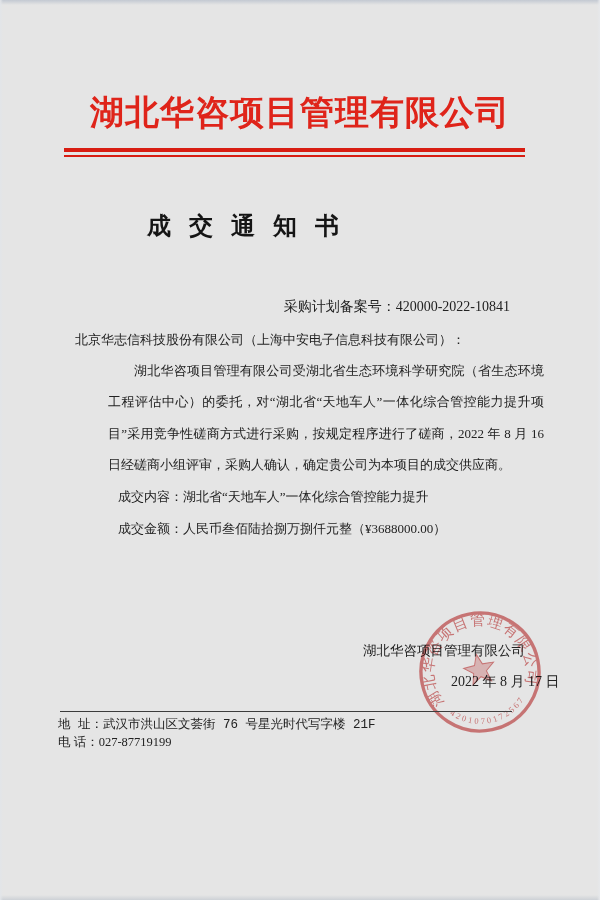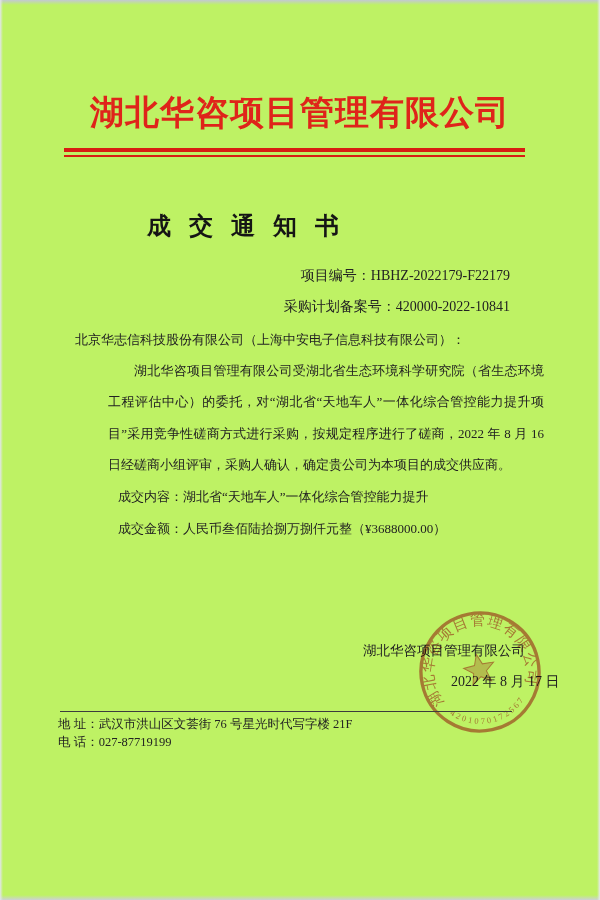--- a/index.html
+++ b/index.html
@@ -4,21 +4,21 @@
 <style>
   html,body{margin:0;padding:0;}
   body{
     width:600px;height:900px;
     background:#ffffff;
     font-family:"Liberation Serif","DejaVu Serif",serif;
     position:relative;
     overflow:hidden;
     color:#262626;
   }
-  .page{position:absolute;inset:0;background:#bef264;}
+  .page{position:absolute;inset:0;background:#e5e5e5;}
   
   .edge-top{position:absolute;left:0;top:0;width:600px;height:5px;
     background:linear-gradient(to bottom,#c3c9d2,rgba(255,255,255,0));}
   .edge-bottom{position:absolute;left:0;bottom:0;width:600px;height:5px;
     background:linear-gradient(to top,#cdd1d6,rgba(255,255,255,0));}
   .edge-left{position:absolute;left:0;top:0;width:3px;height:900px;
     background:linear-gradient(to right,#e2e5e9,rgba(255,255,255,0));}
   .edge-right{position:absolute;right:0;top:0;width:3px;height:900px;
     background:linear-gradient(to left,#e6e8eb,rgba(255,255,255,0));}
 
@@ -58,21 +58,21 @@
   .award-content{position:absolute;left:92px;top:481px;text-indent:26px;white-space:nowrap;}
   .award-amount{position:absolute;left:92px;top:513px;text-indent:26px;white-space:nowrap;}
   .para2{top:545px;text-indent:26px;}
   .closing{position:absolute;left:92px;top:611px;text-indent:26px;white-space:nowrap;}
 
   .sig-company{position:absolute;left:363px;top:641px;font-size:13.5px;color:#222;line-height:20px;white-space:nowrap;}
   .sig-date{position:absolute;left:415px;top:672px;font-size:14px;color:#222;line-height:20px;white-space:nowrap;margin-left:36px;}
 
   .footer-rule{position:absolute;left:60px;top:711px;width:452px;height:1.4px;background:#3c3c3c;}
   .footer-line{position:absolute;left:58px;font-size:12.5px;color:#222;white-space:nowrap;}
-  .footer-address{top:716px;}
+  .footer-address{top:716px;font-family:Liberation Mono, monospace;}
   .footer-phone{top:734px;}
 
   .seal{
     position:absolute;left:414px;top:606px;width:132px;height:132px;
     mix-blend-mode:multiply;
     opacity:.88;
   }
 </style>
 </head>
 <body>
@@ -83,21 +83,20 @@
   <div class="edge-bottom"></div>
   <div class="edge-left"></div>
   <div class="edge-right"></div>
 
   <div class="letterhead">湖北华咨项目管理有限公司</div>
   <div class="rule-thick"></div>
   <div class="rule-thin"></div>
 
   <div class="doc-title">成 交 通 知 书</div>
 
-  <div class="meta-line meta-project">项目编号：HBHZ-2022179-F22179</div>
   <div class="meta-line meta-plan">采购计划备案号：420000-2022-10841</div>
 
   <div class="bodytext addressee">北京华志信科技股份有限公司（上海中安电子信息科技有限公司）：</div>
 
   <div class="bodytext para para1">湖北华咨项目管理有限公司受湖北省生态环境科学研究院（省生态环境工程评估中心）的委托，对“湖北省“天地车人”一体化综合管控能力提升项目”采用竞争性磋商方式进行采购，按规定程序进行了磋商，2022 年 8 月 16 日经磋商小组评审，采购人确认，确定贵公司为本项目的成交供应商。</div>
 
   <div class="bodytext award-content">成交内容：湖北省“天地车人”一体化综合管控能力提升</div>
   <div class="bodytext award-amount">成交金额：人民币叁佰陆拾捌万捌仟元整（¥3688000.00）</div>
 
 

